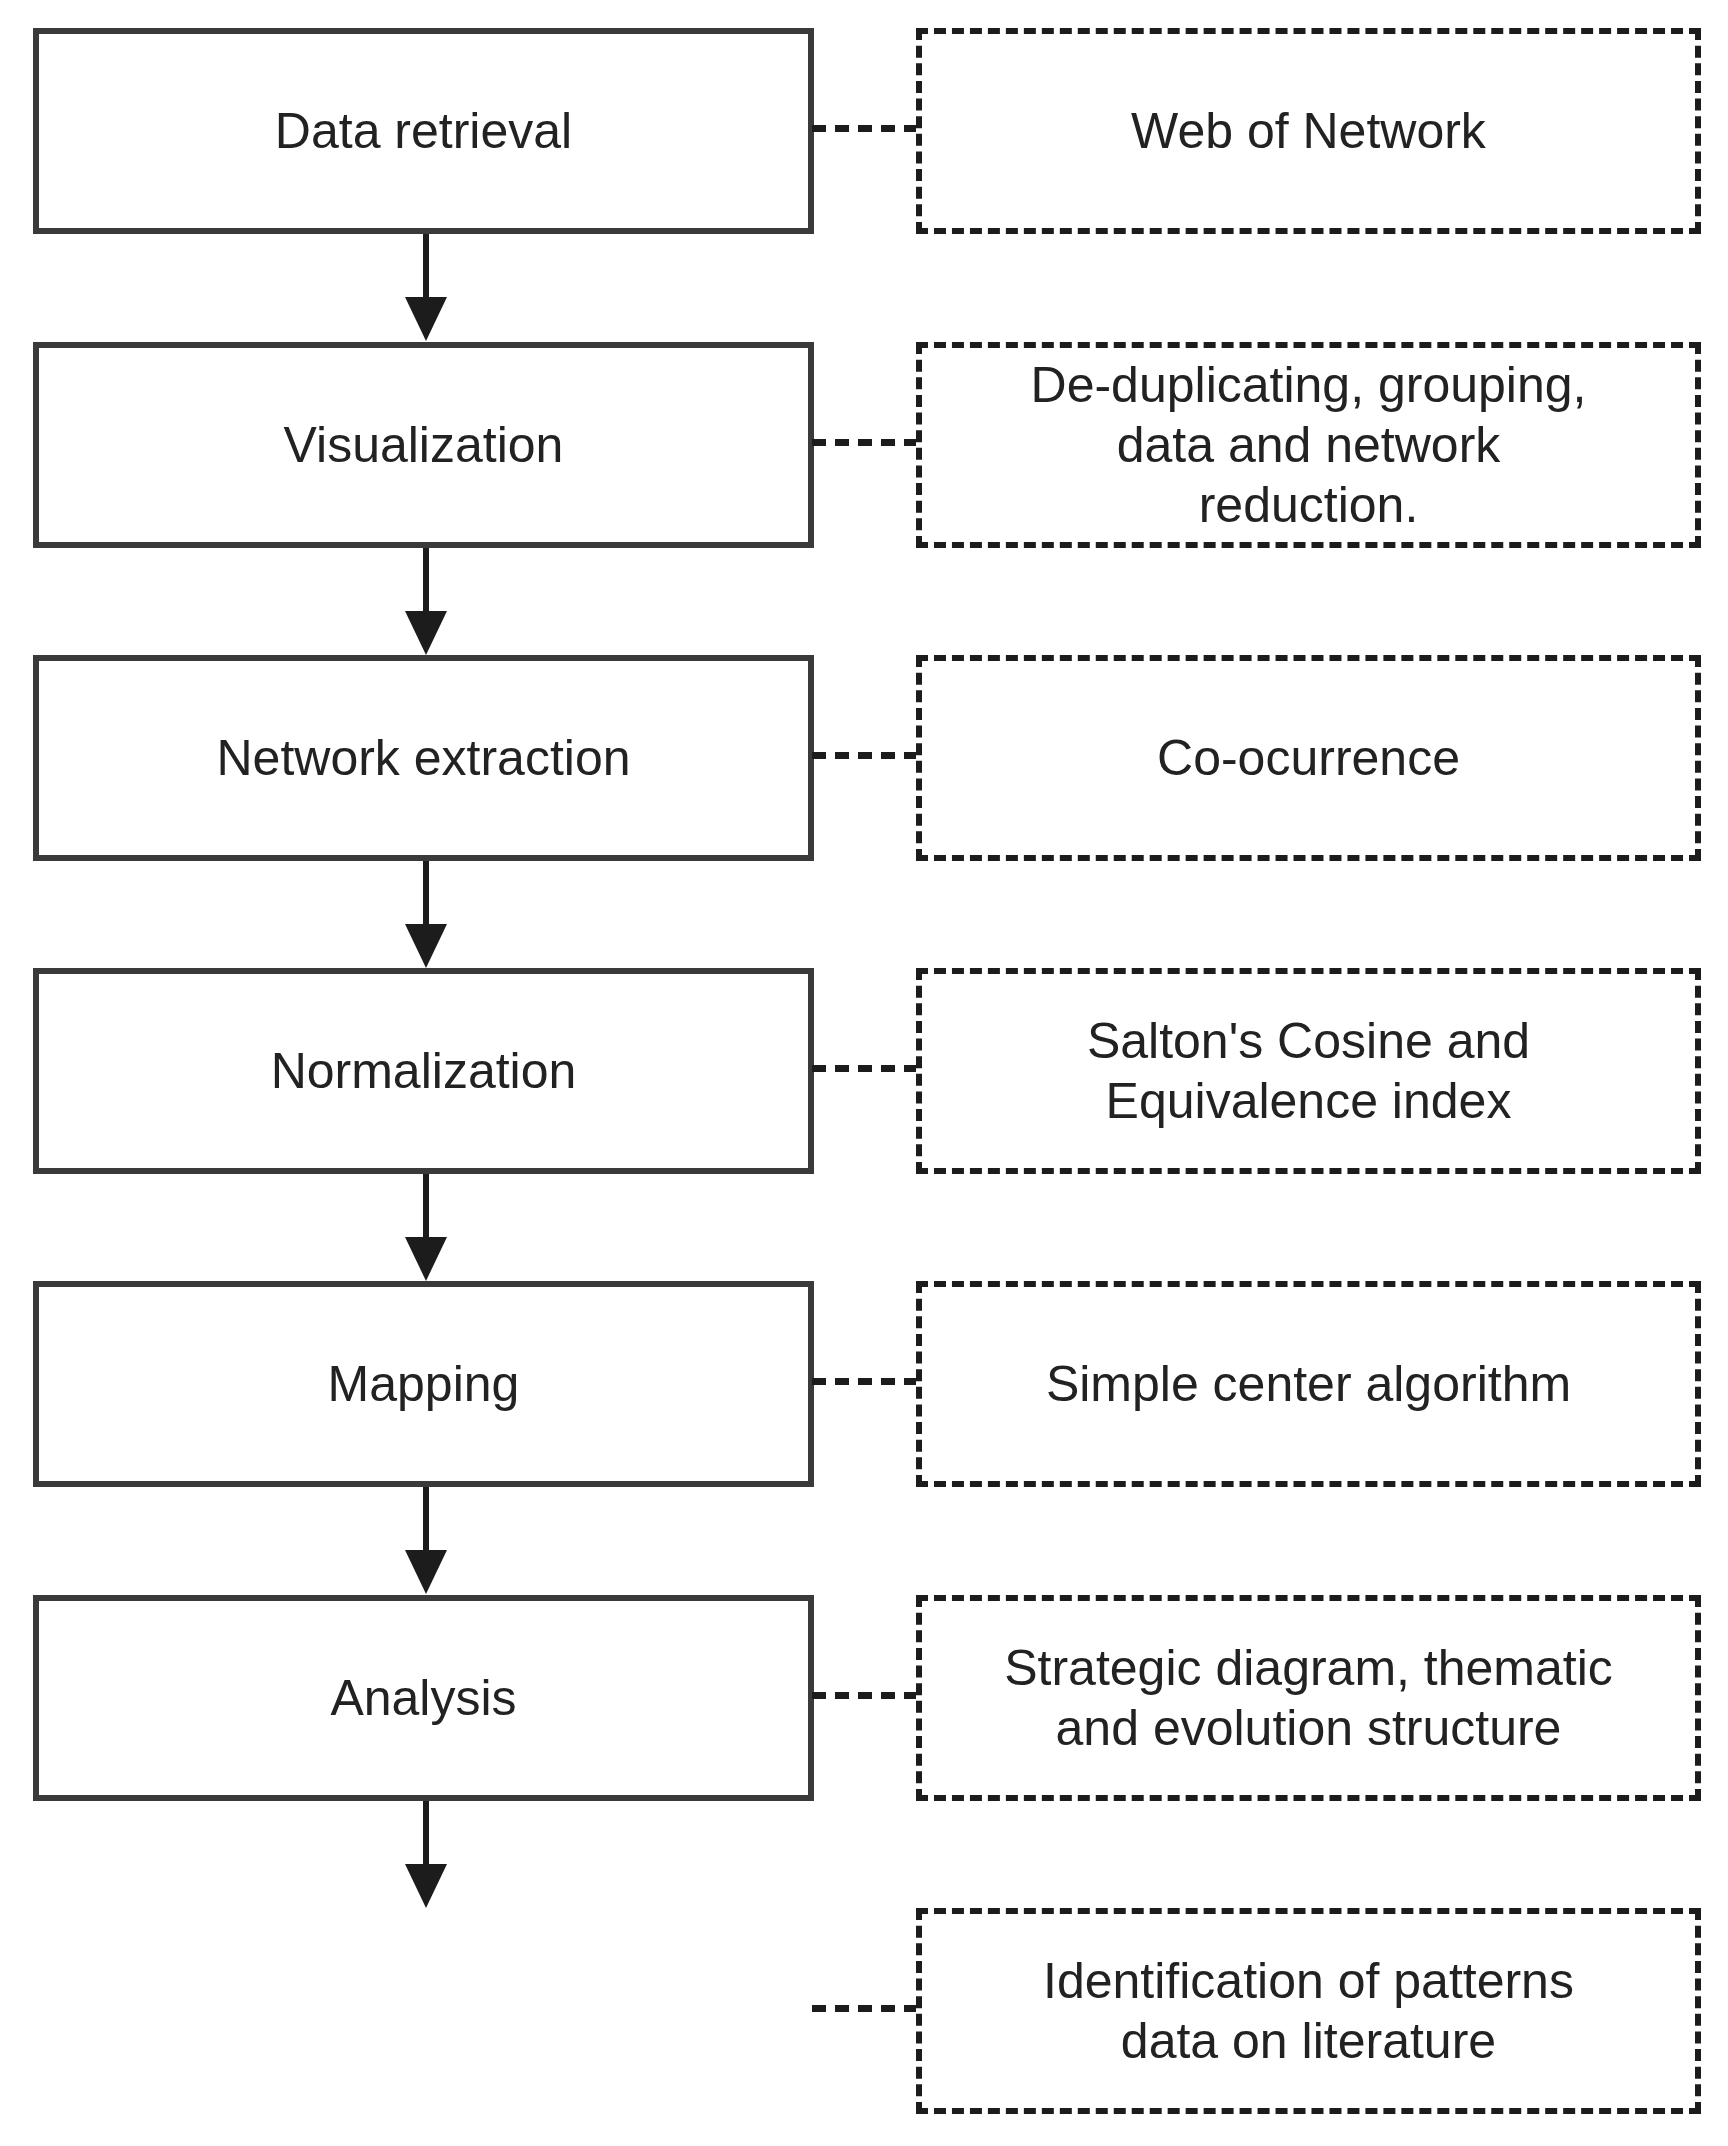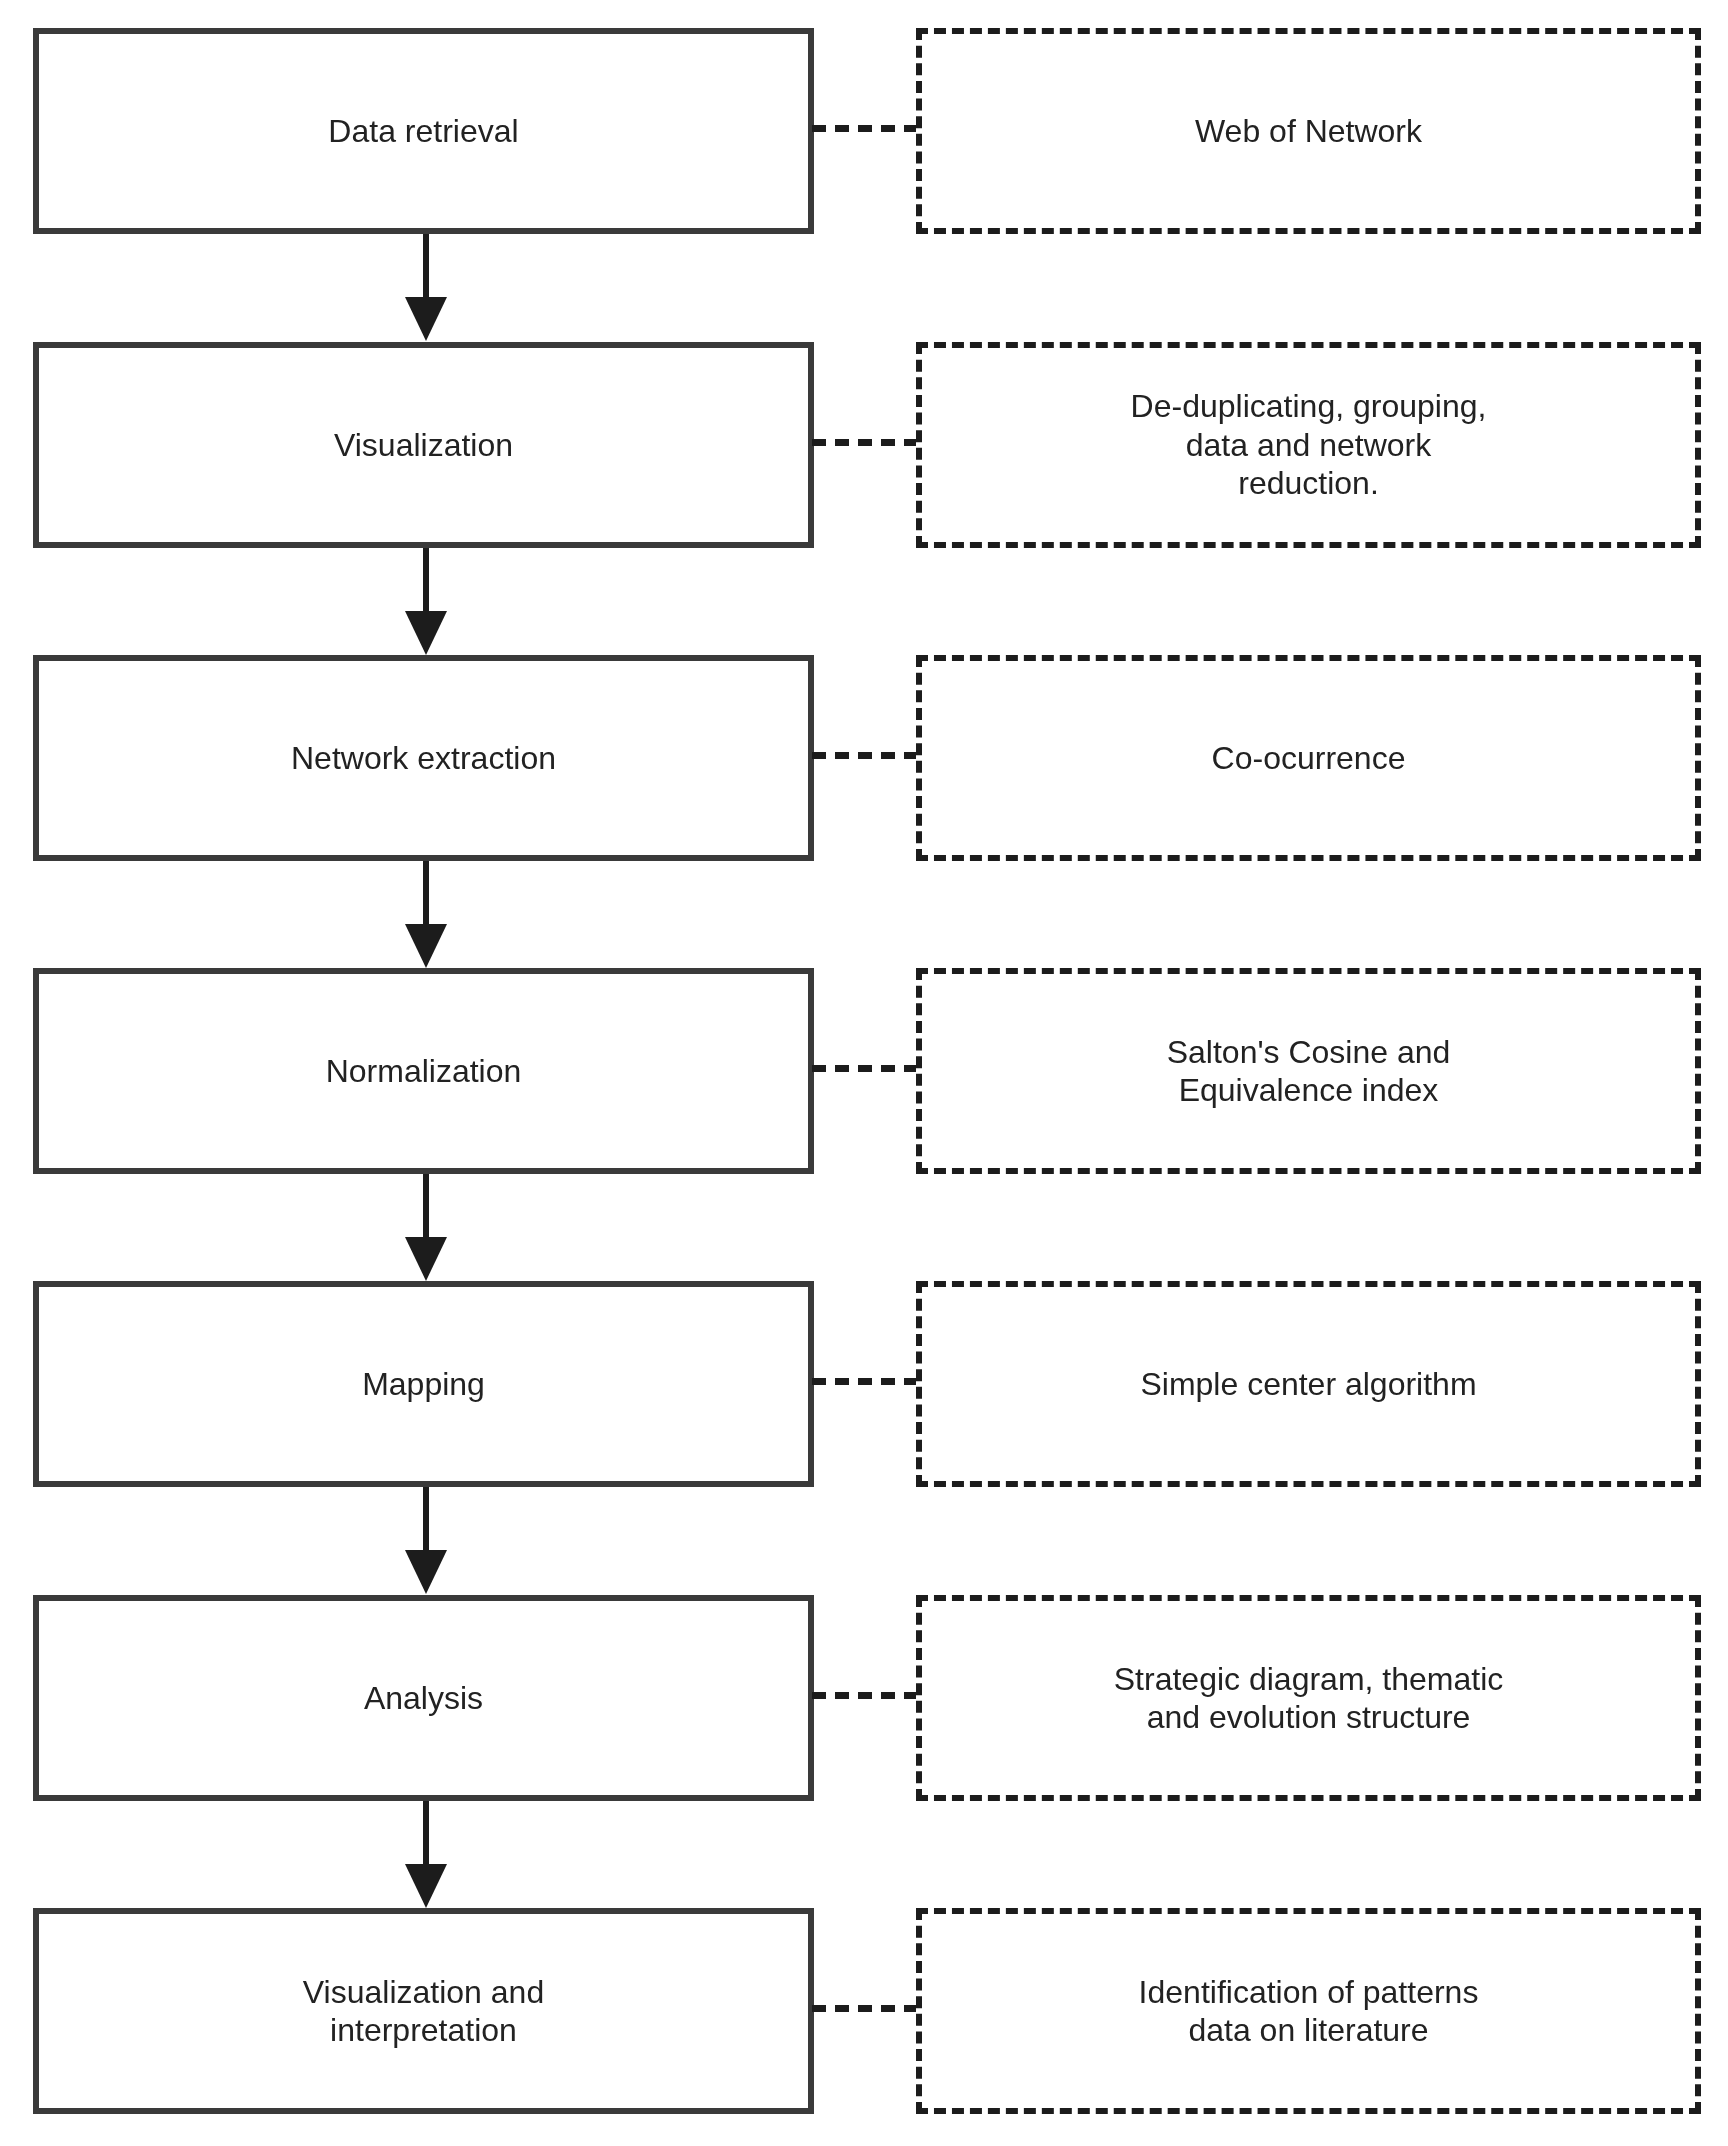--- a/index.html
+++ b/index.html
@@ -38,21 +38,21 @@
     position:absolute;left:916px;top:0;
     width:785px;height:206px;
     border:6.6px dashed var(--line);
     box-sizing:border-box;
     background:var(--bg);
     display:flex;align-items:center;justify-content:center;
     text-align:center;
     padding:0 11.4px;
   }
   .label{
-    font-size:32px;
+    font-size:50px;
     line-height:1.2;
     color:var(--text);
     white-space:pre-line;
   }
   .connector{
     position:absolute;left:812px;top:97px;
     width:106px;height:0;
     border-top:7.6px dashed var(--line);
   }
   .arrow{position:absolute;left:0;top:206px;width:852px;height:107px;}
@@ -156,24 +156,20 @@
       <span class="label">Strategic diagram, thematic
 and evolution structure</span>
     </div>
     <div class="arrow">
       <div class="arrow-stem"></div>
       <div class="arrow-head"></div>
     </div>
   </div>
 
   <div class="row r6">
-    <div class="step-box">
-      <span class="label">Visualization and
-interpretation</span>
-    </div>
     <div class="connector"></div>
     <div class="detail-box">
       <span class="label">Identification of patterns
 data on literature</span>
     </div>
   </div>
 
 </div>
 
 

